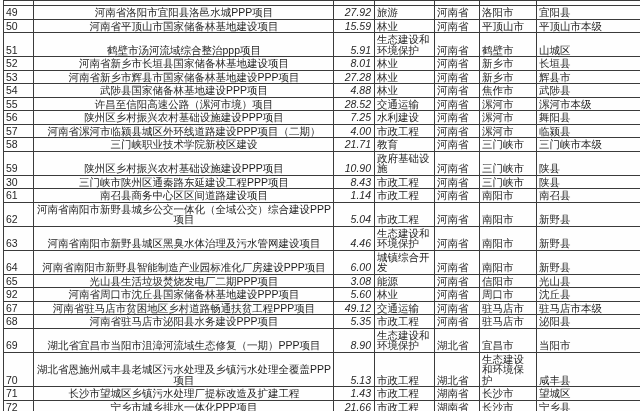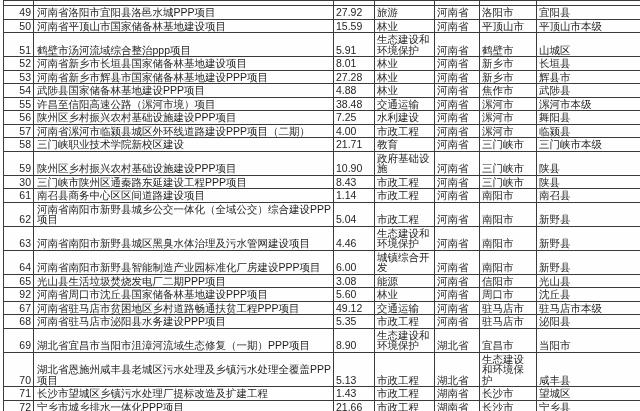--- a/index.html
+++ b/index.html
@@ -24,24 +24,24 @@
   }
   td {
     border: 1px solid #3a3a3a;
     font-size: 10.5px;
     line-height: 10.5px;
     vertical-align: bottom;
     padding: 1px 2px;
     overflow: hidden;
     word-break: break-all;
   }
-  td.c-no     { text-align: right; }
-  td.c-name   { text-align: left; padding-left: 3px; }
-  td.c-amount { padding-right: 3px;
-                font-family: "Liberation Sans", sans-serif; }
+  td.c-no     { text-align: left; }
+  td.c-name   { text-align: center; padding-left: 3px; }
+  td.c-amount { text-align: right; padding-right: 3px;
+                font-family: "Liberation Sans", sans-serif; font-style: italic; }
   td.c-cat, td.c-prov, td.c-city, td.c-county { text-align: left; }
   tr.partial-row td { height: 5px; padding: 0; border-bottom: 1px solid #3a3a3a; }
 </style>
 </head>
 <body>
 
 <div class="doc-viewport">
   <table class="ppp-table">
     <colgroup>
       <col style="width:30px">
@@ -112,21 +112,21 @@
           <td class="c-name">武陟县国家储备林基地建设PPP项目</td>
           <td class="c-amount">4.88</td>
           <td class="c-cat">林业</td>
           <td class="c-prov">河南省</td>
           <td class="c-city">焦作市</td>
           <td class="c-county">武陟县</td>
         </tr>
         <tr>
           <td class="c-no">55</td>
           <td class="c-name">许昌至信阳高速公路（漯河市境）项目</td>
-          <td class="c-amount">38.48</td>
+          <td class="c-amount">28.52</td>
           <td class="c-cat">交通运输</td>
           <td class="c-prov">河南省</td>
           <td class="c-city">漯河市</td>
           <td class="c-county">漯河市本级</td>
         </tr>
         <tr>
           <td class="c-no">56</td>
           <td class="c-name">陕州区乡村振兴农村基础设施建设PPP项目</td>
           <td class="c-amount">7.25</td>
           <td class="c-cat">水利建设</td>

